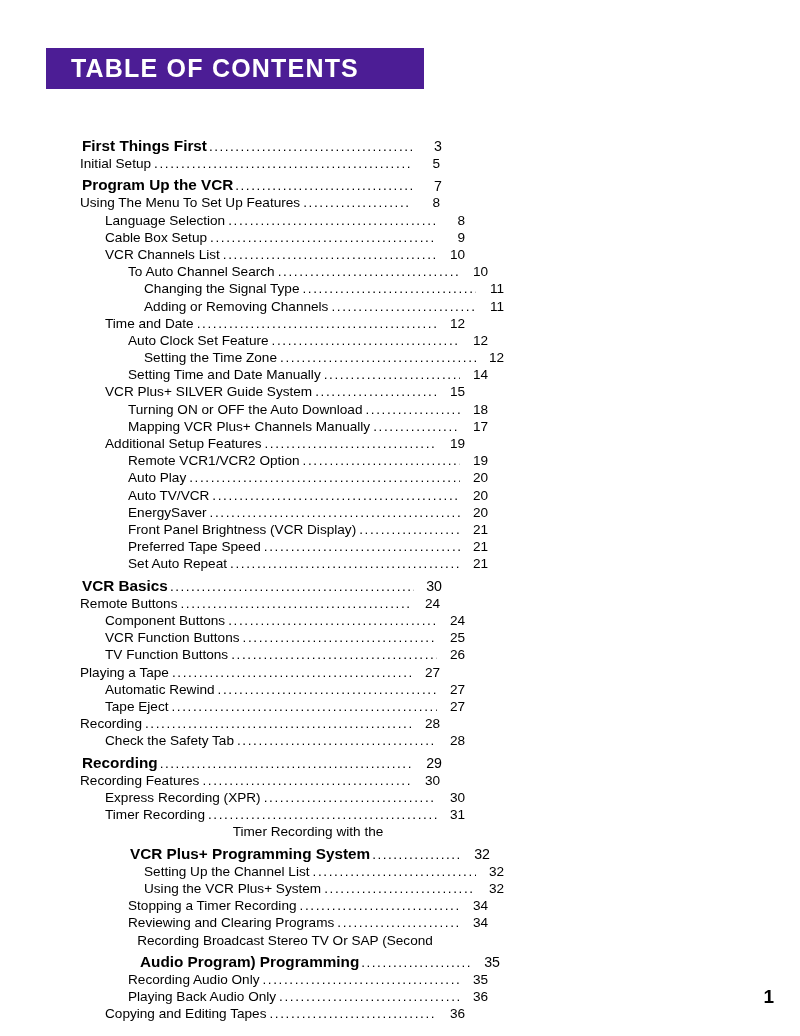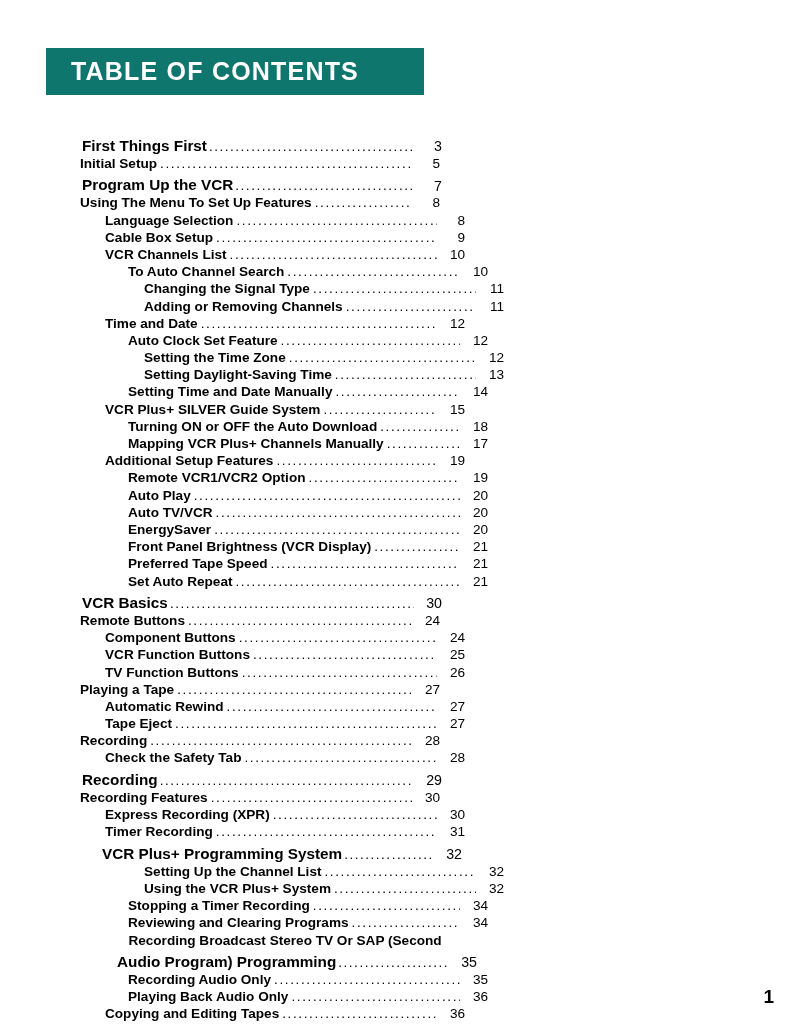--- a/index.html
+++ b/index.html
@@ -16,22 +16,22 @@
     color: #000000;
     overflow: hidden;
   }
 
   
   .header-bar {
     position: absolute;
     left: 46px;
     top: 48px;
     width: 378px;
-    height: 47px;
-    background: #0f766e;
+    height: 41px;
+    background: #4c1d95;
     display: flex;
     align-items: center;
   }
   .header-title {
     color: #ffffff;
     font-size: 25px;
     font-weight: bold;
     letter-spacing: 1.2px;
     padding-left: 25px;
     line-height: 1;
@@ -51,21 +51,21 @@
     align-items: flex-end;
     width: 100%;
     line-height: 1.0;
     margin-bottom: 3.6px;
     white-space: nowrap;
   }
 
   .entry-label {
     flex: 0 0 auto;
     font-size: 13.6px;
-    font-weight: bold;
+    font-weight: normal;
     padding-right: 3px;
   }
 
   .leader {
     flex: 1 1 auto;
     overflow: hidden;
     white-space: nowrap;
     font-size: 13.6px;
     letter-spacing: 1.6px;
     color: #000000;
@@ -97,22 +97,22 @@
   .lvl3 { margin-left: 62px; justify-content: center; }
   .lvl4 { margin-left: 78px; }
 
   
   .toc-entry.wrap-head {
     margin-bottom: 1px;
   }
   .toc-entry.wrap-head .entry-label { padding-right: 0; }
 
   
-  .cont1 { margin-left: 36px; }
-  .cont2 { margin-left: 51px; align-items: flex-end; }
+  .cont1 { margin-left: 64px; }
+  .cont2 { margin-left: 74px; align-items: flex-end; }
 
   
   .page-number {
     position: absolute;
     right: 26px;
     bottom: 28px;
     font-size: 19px;
     font-weight: bold;
     font-family: "Liberation Sans", "DejaVu Sans", sans-serif;
   }
@@ -183,25 +183,20 @@
     <div class="toc-entry lvl3">
       <span class="entry-label">Auto Clock Set Feature</span>
       <span class="leader"></span>
       <span class="entry-page">12</span>
     </div>
     <div class="toc-entry lvl4">
       <span class="entry-label">Setting the Time Zone</span>
       <span class="leader"></span>
       <span class="entry-page">12</span>
     </div>
-    <div class="toc-entry lvl4">
-      <span class="entry-label">Setting Daylight-Saving Time</span>
-      <span class="leader"></span>
-      <span class="entry-page">13</span>
-    </div>
     <div class="toc-entry lvl3">
       <span class="entry-label">Setting Time and Date Manually</span>
       <span class="leader"></span>
       <span class="entry-page">14</span>
     </div>
     <div class="toc-entry lvl2">
       <span class="entry-label">VCR Plus+ SILVER Guide System</span>
       <span class="leader"></span>
       <span class="entry-page">15</span>
     </div>
@@ -318,20 +313,23 @@
     <div class="toc-entry lvl2">
       <span class="entry-label">Express Recording (XPR)</span>
       <span class="leader"></span>
       <span class="entry-page">30</span>
     </div>
     <div class="toc-entry lvl2">
       <span class="entry-label">Timer Recording</span>
       <span class="leader"></span>
       <span class="entry-page">31</span>
     </div>
+    <div class="toc-entry lvl3 wrap-head">
+      <span class="entry-label">Timer Recording with the</span>
+    </div>
     <div class="toc-entry lvl0 cont1">
       <span class="entry-label">VCR Plus+ Programming System</span>
       <span class="leader"></span>
       <span class="entry-page">32</span>
     </div>
     <div class="toc-entry lvl4">
       <span class="entry-label">Setting Up the Channel List</span>
       <span class="leader"></span>
       <span class="entry-page">32</span>
     </div>

